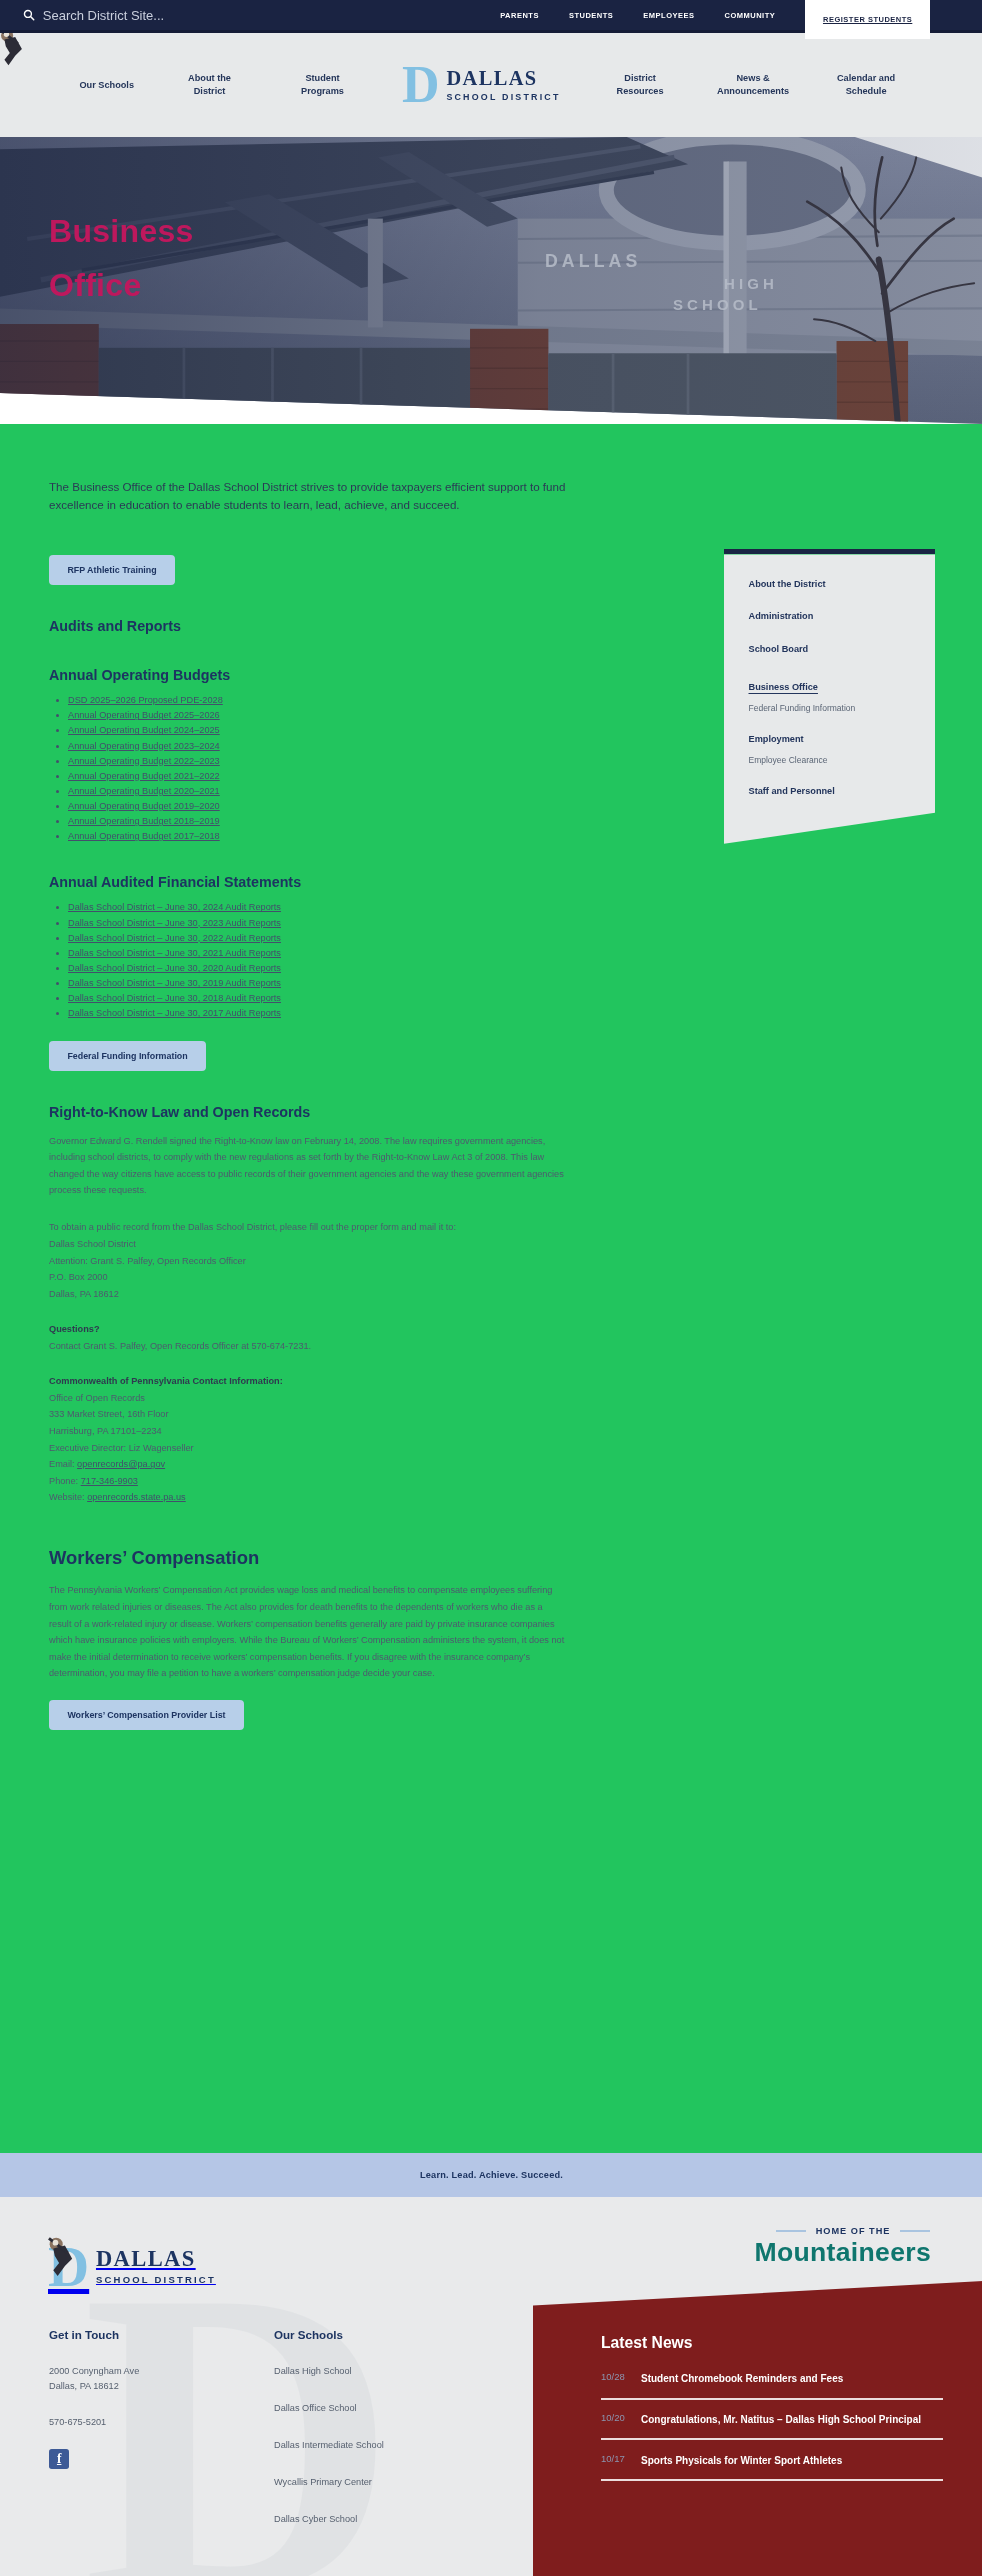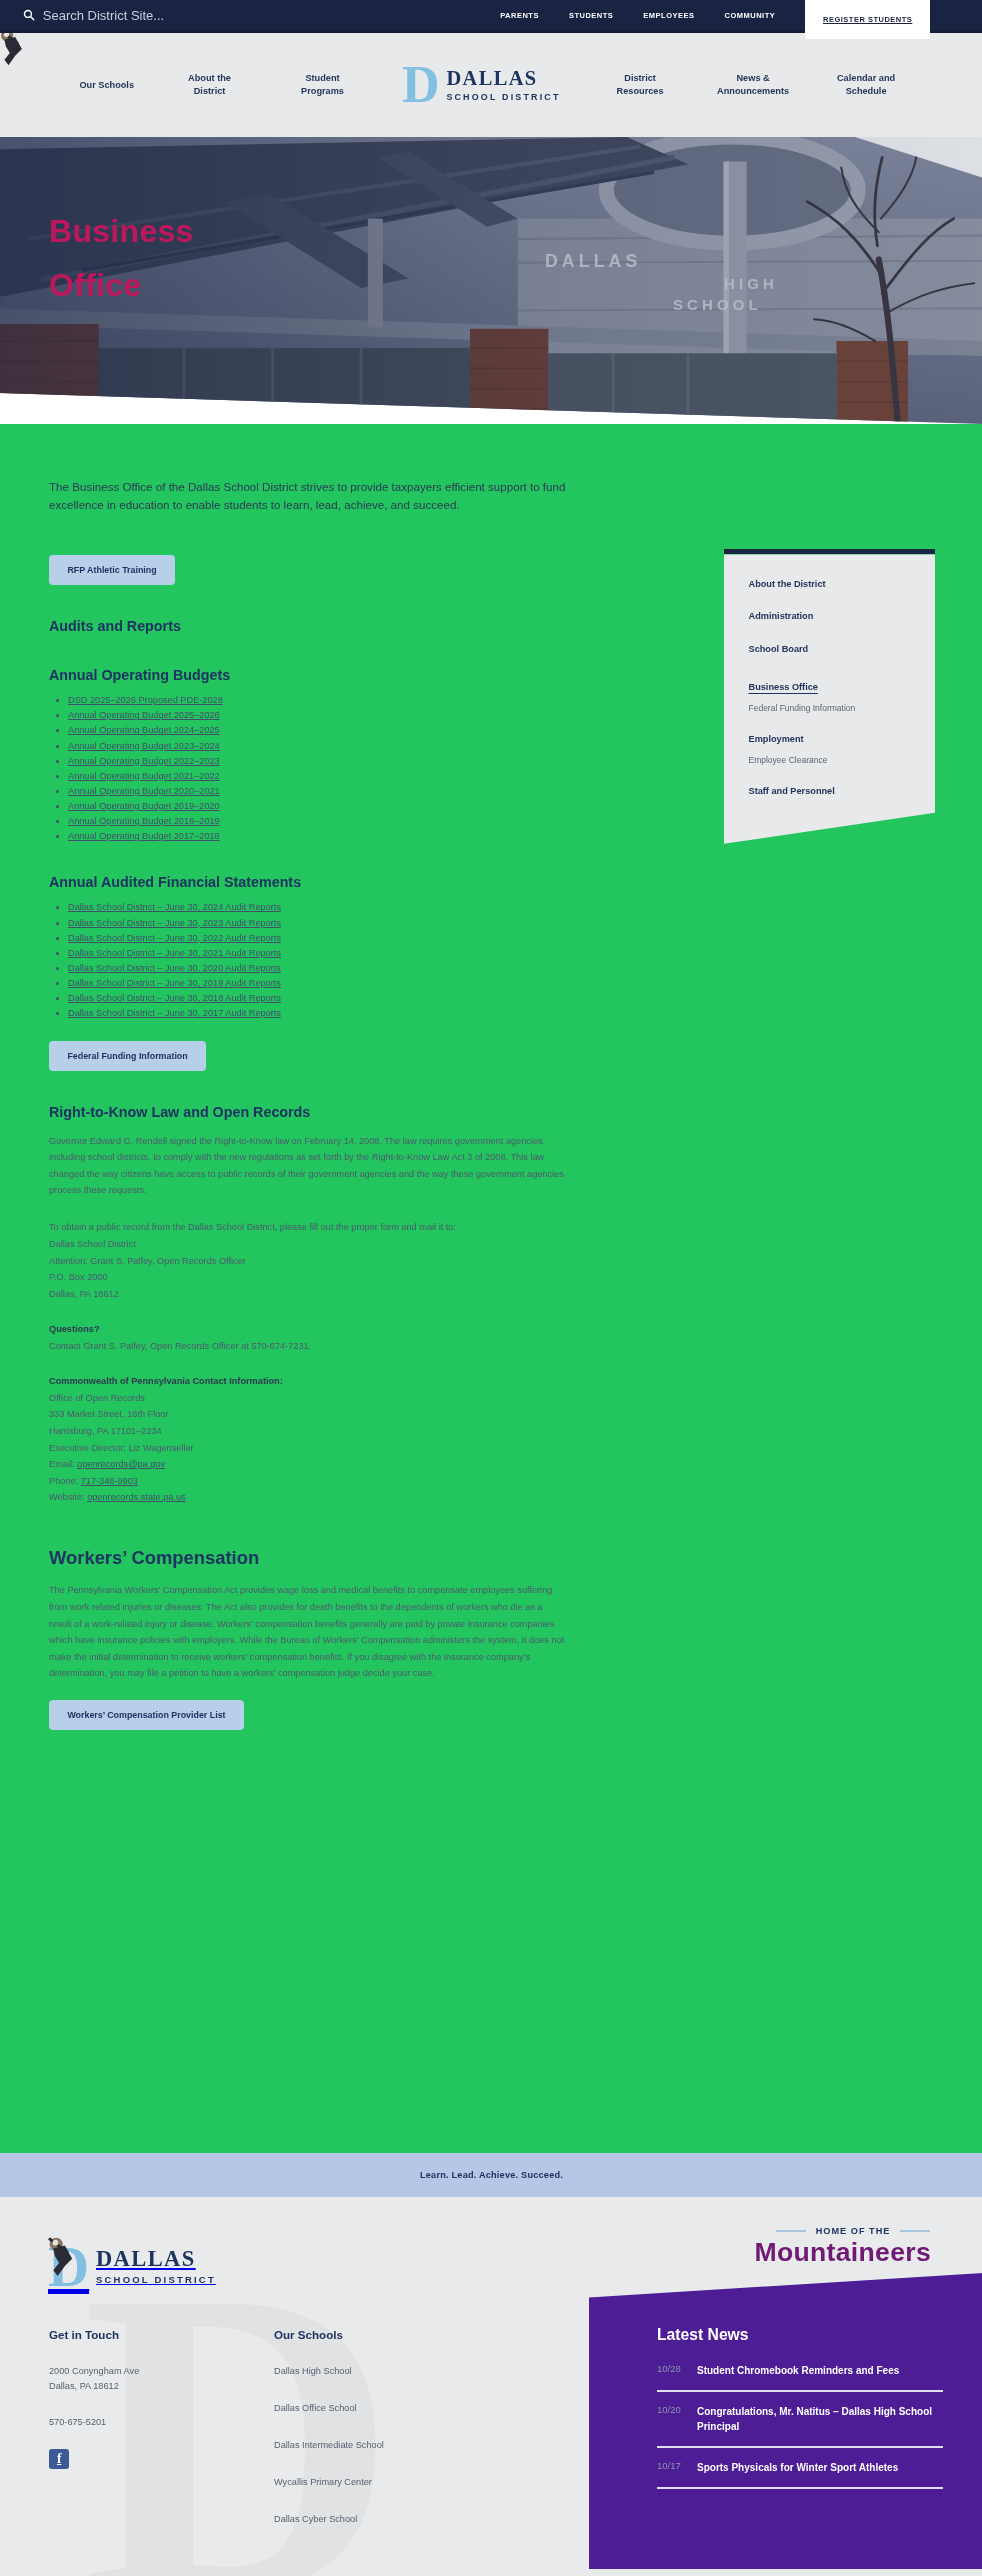--- a/index.html
+++ b/index.html
@@ -70,31 +70,31 @@
   .banner-text { color:#1d3461; font-size:9.2px; font-weight:700; letter-spacing:0.2px; }
   .footer { position:relative; height:380px; background:#e9eaeb; overflow:hidden; }
   .watermark { position:absolute; left:82px; top:27px; font-family:"Liberation Serif", serif; font-weight:700; font-size:436px; color:#d9dcdf; opacity:0.5; line-height:1; pointer-events:none; }
   .f-logo { position:absolute; left:48px; top:44px; display:flex; align-items:center; }
   .f-logo .brand-d { font-size:57px; }
   .f-logo .brand-name { font-size:22.5px; }
   .f-logo .brand-sub { font-size:9.5px; }
   .home-of { position:absolute; right:53px; top:29px; display:flex; align-items:center; }
   .home-of .bar { width:30px; height:2px; background:#a9c4e0; }
   .home-of .txt { color:#1d3461; font-size:9.2px; font-weight:700; letter-spacing:1px; margin:0 9.5px; }
-  .mascot { position:absolute; right:52px; top:40px; color:#701a75; font-size:26.6px; font-weight:700; letter-spacing:0.3px; }
+  .mascot { position:absolute; right:52px; top:40px; color:#0f766e; font-size:26.6px; font-weight:700; letter-spacing:0.3px; }
   .f-col-h { color:#1d3461; font-size:11.6px; font-weight:700; }
   .f-col1 { position:absolute; left:49px; top:131px; }
   .f-col2 { position:absolute; left:274px; top:131px; }
   .f-line { color:#555f6e; font-size:9.2px; line-height:1.65; text-decoration:none; display:block; }
   .f-col1 .addr-block { margin-top:23px; }
   .f-col1 .phone { margin-top:20.4px; }
   .fb-icon { margin-top:19px; width:20.4px; height:20.4px; background:#3d5a96; border-radius:2.7px; color:#ffffff; font-weight:700; font-size:13.6px; display:flex; align-items:center; justify-content:center; font-family:"Liberation Serif", serif; cursor:pointer; }
   .f-school { margin-top:22px; }
   .f-school:first-of-type { margin-top:22.5px; }
-  .news-panel { position:absolute; right:0; bottom:8px; width:394px; height:296px; background:#4c1d95; clip-path:polygon(0 24.5px,100% 0,100% 100%,0 100%); }
+  .news-panel { position:absolute; right:0; bottom:0; width:450px; height:296px; background:#7f1d1d; clip-path:polygon(0 24.5px,100% 0,100% 100%,0 100%); }
   .news-inner { padding:53px 40px 0 68px; }
   .news-h { color:#ffffff; font-size:15.7px; font-weight:700; margin-bottom:19px; }
   .news-item { display:flex; padding-bottom:11px; border-bottom:2.7px double rgba(255,255,255,0.85); margin-bottom:12.3px; }
   .news-date { color:#8b95af; font-size:9.5px; flex:0 0 40px; }
   .news-title { color:#ffffff; font-size:10px; font-weight:700; line-height:1.55; text-decoration:none; }
 </style>
 </head>
 <body>
 
 <div class="page">

